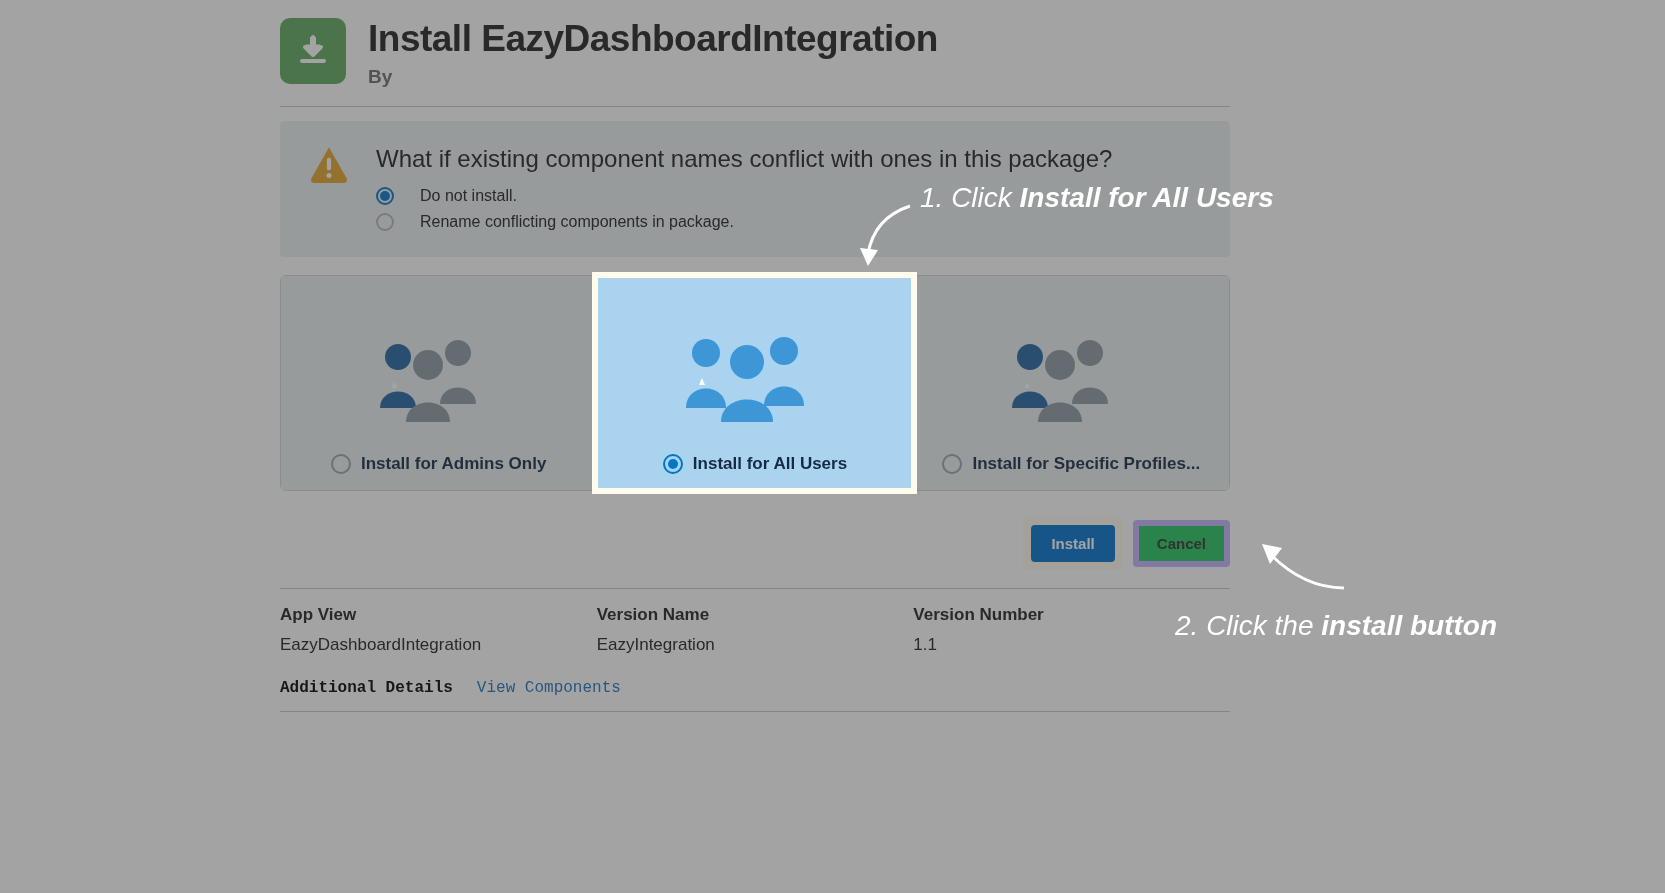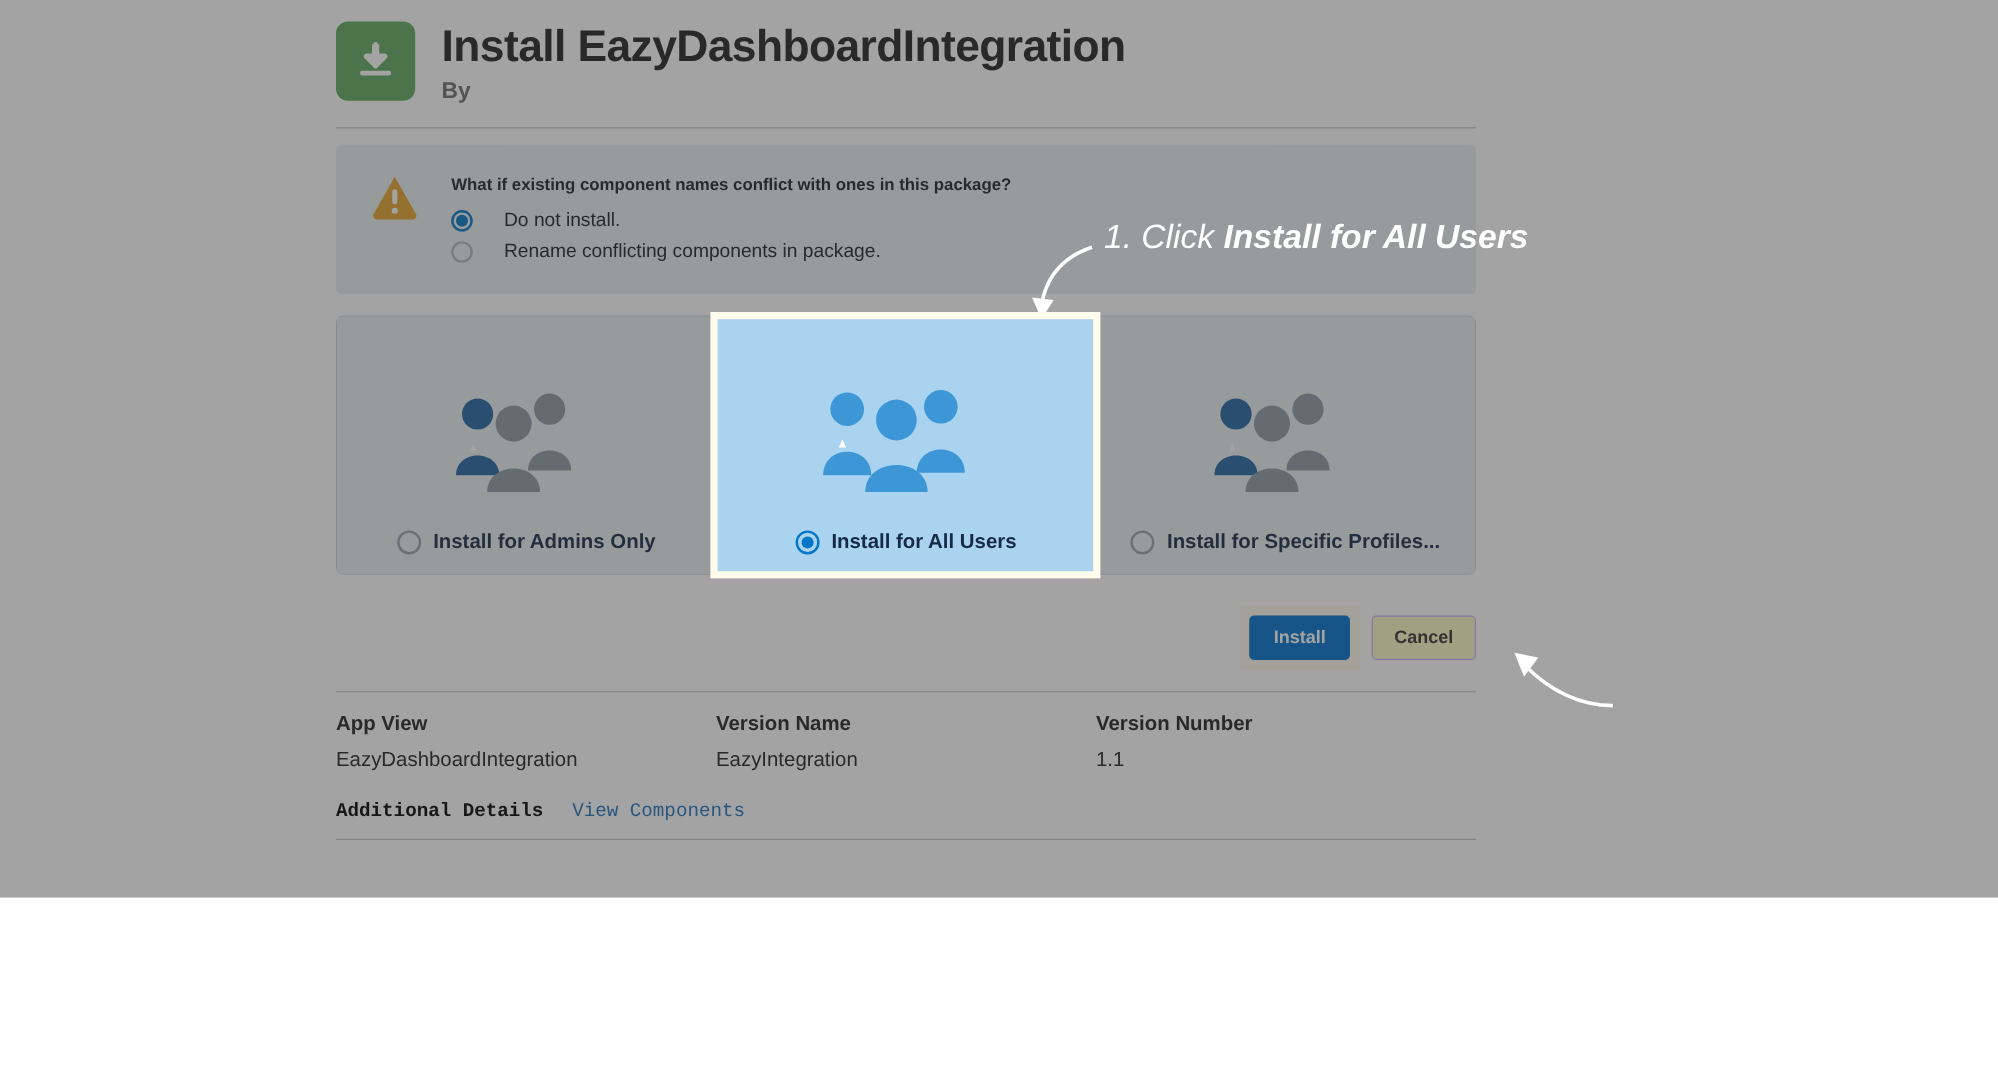--- a/index.html
+++ b/index.html
@@ -7,21 +7,21 @@
     margin: 0;
     font-family: -apple-system, BlinkMacSystemFont, "Segoe UI", Arial, sans-serif;
     background: #fff;
     width: 1665px;
     height: 893px;
     position: relative;
     overflow: hidden;
   }
   .page {
     width: 1665px;
-    height: 748px;
+    height: 893px;
     position: relative;
     background: #fff;
   }
   .content {
     width: 950px;
     margin-left: 280px;
     padding-top: 18px;
   }
   .header-row {
     display: flex;
@@ -60,22 +60,22 @@
     margin-top: 14px;
     background: #ecf0f3;
     border-radius: 4px;
     padding: 18px 28px 22px 28px;
     display: flex;
     align-items: flex-start;
     gap: 26px;
   }
   .conflict-text { flex: 1; }
   .conflict-q {
-    font-size: 14px;
-    font-weight: 700;
+    font-size: 24px;
+    font-weight: 400;
     color: #222;
     margin: 6px 0 10px 0;
   }
   .radio-row {
     display: flex;
     align-items: center;
     gap: 26px;
     padding: 4px 0;
     font-size: 16px;
     color: #222;
@@ -171,23 +171,23 @@
     background: #0072d0;
     color: #fff;
     border: none;
     font-size: 15px;
     font-weight: 700;
     padding: 10px 20px;
     border-radius: 4px;
     cursor: pointer;
   }
   .btn-cancel {
-    background: #fef9c3;
+    background: #22c55e;
     color: #333;
-    border: 1px solid #c4b5fd;
+    border: 6px solid #c4b5fd;
     font-size: 15px;
     font-weight: 600;
     padding: 9px 18px;
     border-radius: 4px;
     margin-left: 10px;
     cursor: pointer;
   }
   hr.divider2 {
     border: none;
     border-top: 1px solid #c9c9c9;
@@ -387,18 +387,21 @@
   <div class="overlay"></div>
 
   <div class="annot" style="top:182px; left:920px;">
     <span>1. Click </span><span class="bold">Install for All Users</span>
   </div>
   <svg class="arrow" style="top:200px; left:840px;" width="80" height="80">
     <path d="M70 6 Q 34 18 28 54" stroke="#fff" stroke-width="3" fill="none"></path>
     <polygon points="28,66 20,48 38,50" fill="#fff"></polygon>
   </svg>
 
+  <div class="annot" style="top:610px; left:1175px;">
+    <span>2. Click the </span><span class="bold">install button</span>
+  </div>
   <svg class="arrow" style="top:534px; left:1254px;" width="100" height="70">
     <path d="M90 54 Q 50 54 16 20" stroke="#fff" stroke-width="3" fill="none"></path>
     <polygon points="8,10 28,14 16,30" fill="#fff"></polygon>
   </svg>
 
 </div>
 
 </body></html>

